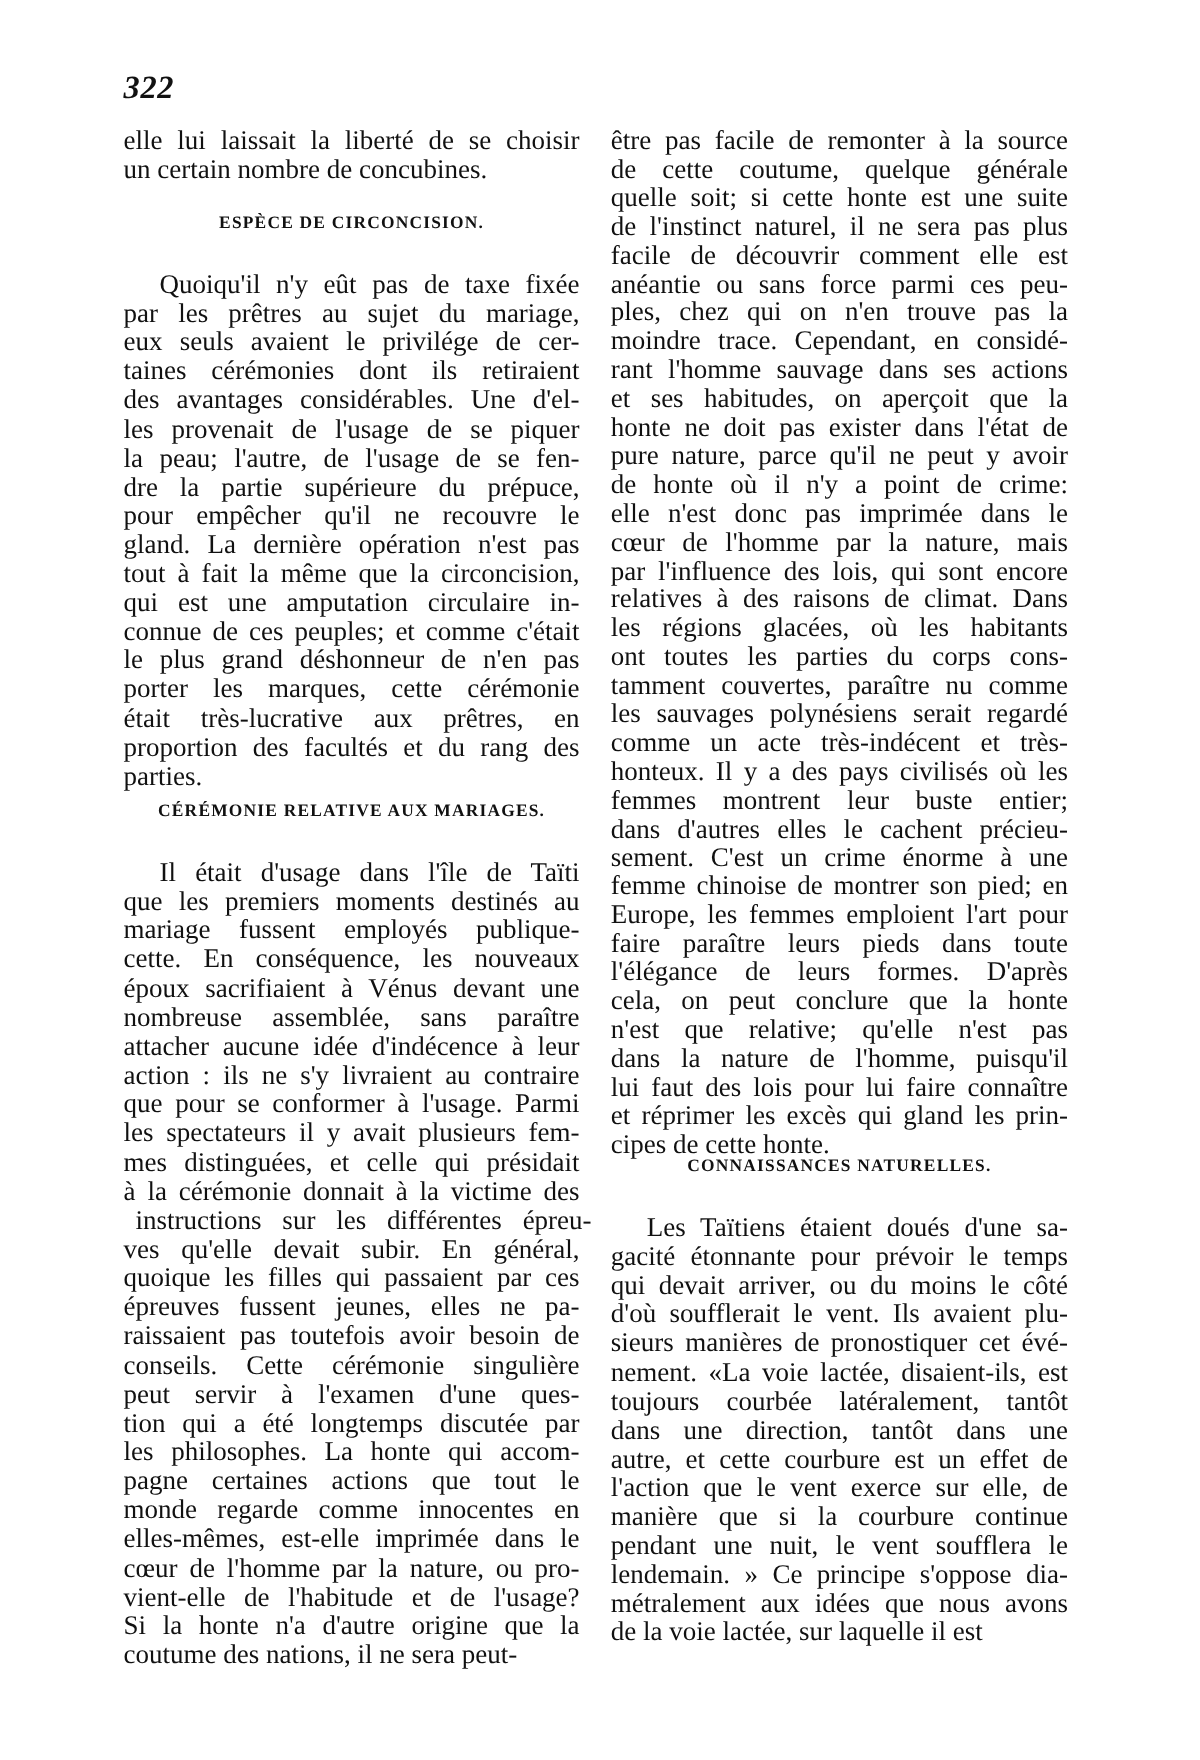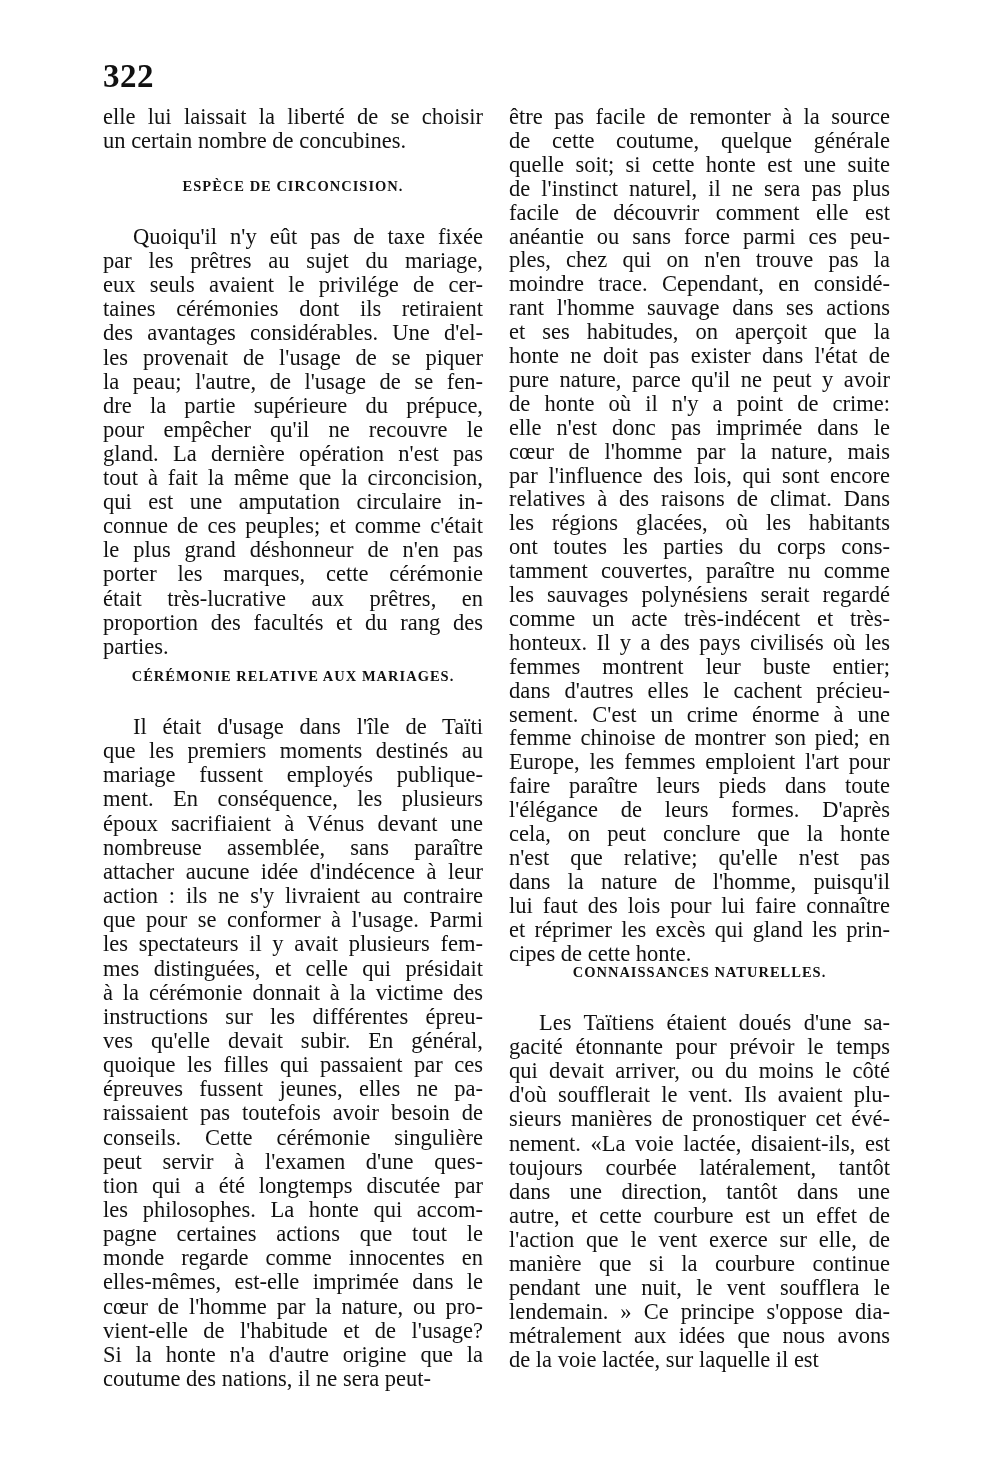--- a/index.html
+++ b/index.html
@@ -1,20 +1,20 @@
 <!DOCTYPE html>
 <html><head>
 <meta charset="utf-8">
 <style>
   html, body { margin: 0; padding: 0; background: #ffffff; }
   body { width: 1000px; height: 1467px; position: relative; overflow: hidden;
          font-family: "Liberation Serif", "DejaVu Serif", serif; color: #111111; }
   .page { position: absolute; left: 0; top: 0; width: 1000px; height: 1467px; background: #ffffff; }
   .header { position: absolute; top: 58px; left: 103px; width: 786px; height: 32px; }
-  .page-number { position: absolute; left: 0; top: 0; font-size: 33px; font-weight: bold; letter-spacing: 0.5px; }
+  .page-number { position: absolute; left: 0; top: 0; font-size: 27px; font-weight: bold; letter-spacing: 0.5px; font-style: italic; }
   .running-title { position: absolute; left: 0; width: 786px; top: 0; text-align: center; font-size: 25px; letter-spacing: 2px; }
   .column { position: absolute; top: 0; }
   .col-left { left: 103px; width: 380px; }
   .col-right { left: 509px; width: 381px; }
   .line { position: absolute; left: 0; width: 100%; height: 26px; font-size: 22.5px; line-height: 26px;
           white-space: nowrap; text-align: justify; text-align-last: justify; }
   .line.last { text-align-last: left; }
   .line.indent { padding-left: 30px; box-sizing: border-box; }
   .heading { position: absolute; left: 0; width: 100%; text-align: center; font-size: 14.5px; font-weight: bold;
              letter-spacing: 1px; height: 20px; line-height: 20px; }
@@ -54,30 +54,30 @@
         <div class="line" style="top: 609.6px;">proportion des facultés et du rang des</div>
         <div class="line last" style="top: 633.7px;">parties.</div>
       </div>
 
     <div class="heading" style="top:666px">CÉRÉMONIE RELATIVE AUX MARIAGES.</div>
 
     <div id="left-sec1">
         <div class="line indent" style="top: 714px;">Il était d'usage dans l'île de Taïti</div>
         <div class="line" style="top: 738.15px;">que les premiers moments destinés au</div>
         <div class="line" style="top: 762.3px;">mariage fussent employés publique-</div>
-        <div class="line" style="top: 786.45px;">ment. En conséquence, les plusieurs</div>
+        <div class="line" style="top: 786.45px;">cette. En conséquence, les nouveaux</div>
         <div class="line" style="top: 810.6px;">époux sacrifiaient à Vénus devant une</div>
         <div class="line" style="top: 834.75px;">nombreuse assemblée, sans paraître</div>
         <div class="line" style="top: 858.9px;">attacher aucune idée d'indécence à leur</div>
         <div class="line" style="top: 883.05px;">action : ils ne s'y livraient au contraire</div>
         <div class="line" style="top: 907.2px;">que pour se conformer à l'usage. Parmi</div>
         <div class="line" style="top: 931.35px;">les spectateurs il y avait plusieurs fem-</div>
         <div class="line" style="top: 955.5px;">mes distinguées, et celle qui présidait</div>
         <div class="line" style="top: 979.65px;">à la cérémonie donnait à la victime des</div>
-        <div class="line" style="top: 1003.8px;">instructions sur les différentes épreu-</div>
+        <div class="line" style="top: 1003.8px; margin-left: 10px;">instructions sur les différentes épreu-</div>
         <div class="line" style="top: 1027.95px;">ves qu'elle devait subir. En général,</div>
         <div class="line" style="top: 1052.1px;">quoique les filles qui passaient par ces</div>
         <div class="line" style="top: 1076.25px;">épreuves fussent jeunes, elles ne pa-</div>
         <div class="line" style="top: 1100.4px;">raissaient pas toutefois avoir besoin de</div>
         <div class="line" style="top: 1124.55px;">conseils. Cette cérémonie singulière</div>
         <div class="line" style="top: 1148.7px;">peut servir à l'examen d'une ques-</div>
         <div class="line" style="top: 1172.85px;">tion qui a été longtemps discutée par</div>
         <div class="line" style="top: 1197px;">les philosophes. La honte qui accom-</div>
         <div class="line" style="top: 1221.15px;">pagne certaines actions que tout le</div>
         <div class="line" style="top: 1245.3px;">monde regarde comme innocentes en</div>

